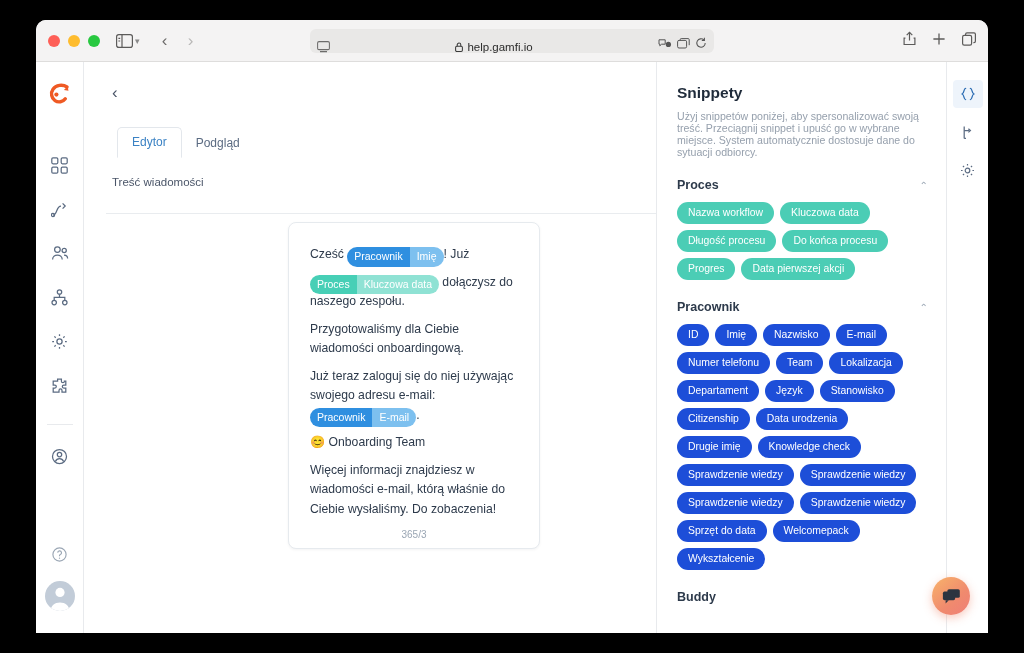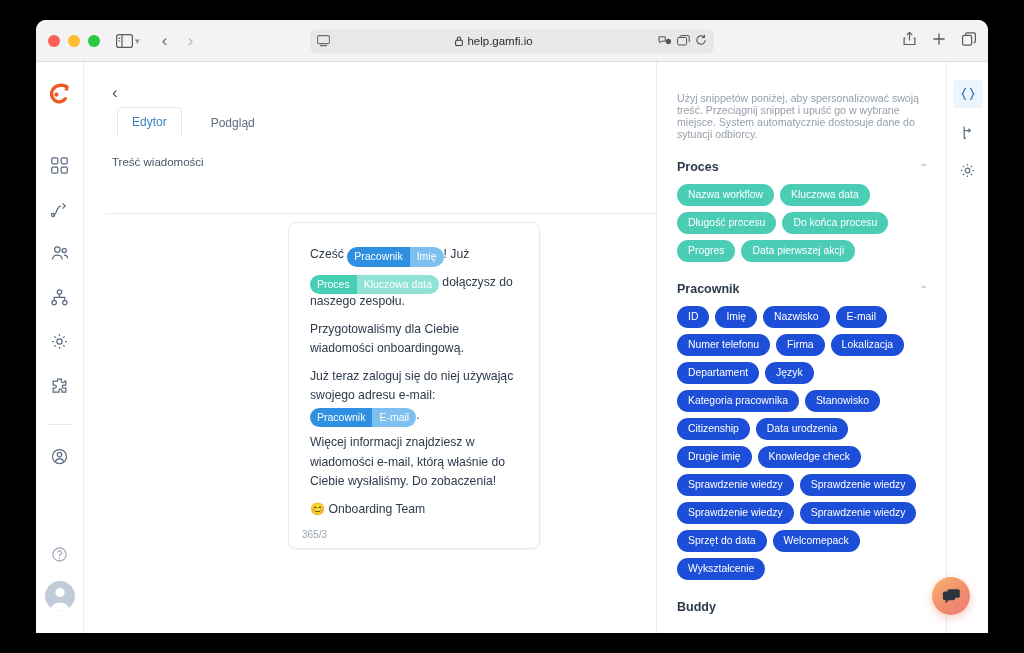--- a/index.html
+++ b/index.html
@@ -43,21 +43,21 @@
   .chev { font-size: 9px; color: #8a8a8a; margin-right: 12px; }
   .nav-arrow { font-size: 17px; color: #6d6c6b; width: 26px; text-align: center; }
   .nav-arrow.dim { color: #b9b8b7; }
 
   .urlbar {
     position: absolute;
     left: 50%; transform: translateX(-50%);
     width: 404px; height: 24px;
     background: #e9e8e7;
     border-radius: 6px;
-    display: flex; align-items: center;
+    display: flex; align-items: flex-end;
     padding: 0 7px;
   }
   .url-center {
     flex: 1; display: flex; align-items: center; justify-content: center; gap: 4px;
   }
   .url-text { font-size: 11.5px; color: #2b2b2b; }
   .url-right { display: flex; align-items: center; gap: 5px; }
 
   .tb-right {
     margin-left: auto; display: flex; align-items: center; gap: 16px;
@@ -96,22 +96,22 @@
   }
 
   
   .content { flex: 1; position: relative; min-width: 0; }
 
   .page-head { padding: 22px 0 0 28px; display: flex; align-items: center; gap: 12px; }
   .back-chevron { font-size: 17px; color: #4a5568; line-height: 1; }
   .page-title { font-size: 21px; color: #1f2b3a; font-weight: 400; letter-spacing: .1px; }
 
   .tabs {
-    margin: 6px 0 0 22px;
-    display: flex; align-items: flex-end; gap: 15px;
+    margin: 26px 0 0 22px;
+    display: flex; align-items: flex-end; gap: 0;
     position: relative;
     padding-left: 11px;
   }
   .tab {
     font-size: 12px; padding: 7px 14px 8px;
     color: #5b6b82;
   }
   .tab.active {
     color: #3b82c4;
     background: #fff;
@@ -135,21 +135,21 @@
     left: 204px; top: 160px;
     width: 252px;
     background: #fff;
     border: 1px solid #e6eaee;
     border-radius: 8px;
     box-shadow: 0 1px 3px rgba(16,24,40,.05);
     padding: 14px 13px 8px;
   }
   .msg { font-size: 12.2px; line-height: 19.5px; color: #2d3a4b; }
   .msg p { margin: 8px; }
-  .counter { text-align: left; font-size: 10px; color: #9aa6b4; margin-top: 10px; }
+  .counter { text-align: center; font-size: 10px; color: #9aa6b4; margin-top: 10px; }
 
   
   .tok {
     display: inline-flex; align-items: stretch;
     border-radius: 11px; overflow: hidden;
     font-size: 10.5px; line-height: 1;
     vertical-align: baseline;
     position: relative; top: 2px;
   }
   .tok span { padding: 4px 7px 5px; color: #fff; white-space: nowrap; }
@@ -402,28 +402,29 @@
                 <span class="v">Kluczowa data</span>
               </span><span> dołączysz do naszego zespołu.</span>
           </p>
           <p>Przygotowaliśmy dla Ciebie wiadomości onboardingową.</p>
           <p>
             <span>Już teraz zaloguj się do niej używając swojego adresu e-mail: </span><span class="tok tok-blue">
                 <span class="k">Pracownik</span>
                 <span class="v">E-mail</span>
               </span><span>.</span>
           </p>
+          <p>😊 Onboarding Team</p>
           <p>Więcej informacji znajdziesz w wiadomości e-mail, którą właśnie do Ciebie wysłaliśmy. Do zobaczenia!</p>
-          <p>😊 Onboarding Team</p>
         </div>
         <div class="counter">365/3</div>
       </div>
     </div>
 
     <div class="panel">
+      <div class="panel-title">Snippety</div>
       <div class="panel-desc">Użyj snippetów poniżej, aby spersonalizować swoją treść. Przeciągnij snippet i upuść go w wybrane miejsce. System automatycznie dostosuje dane do sytuacji odbiorcy.</div>
       <div id="sections">
           <div class="sect-head">
             <div class="sect-title">Proces</div>
             <div class="caret">⌃</div>
           </div>
           <div class="chips">
             <div class="chip c-teal">Nazwa workflow</div>
             <div class="chip c-teal">Kluczowa data</div>
             <div class="chip c-teal">Długość procesu</div>
@@ -434,25 +435,24 @@
           <div class="sect-head">
             <div class="sect-title">Pracownik</div>
             <div class="caret">⌃</div>
           </div>
           <div class="chips">
             <div class="chip c-blue">ID</div>
             <div class="chip c-blue">Imię</div>
             <div class="chip c-blue">Nazwisko</div>
             <div class="chip c-blue">E-mail</div>
             <div class="chip c-blue">Numer telefonu</div>
-            <div class="chip c-blue">Firma</div>
+            <div class="chip c-blue">Team</div>
             <div class="chip c-blue">Lokalizacja</div>
             <div class="chip c-blue">Departament</div>
             <div class="chip c-blue">Język</div>
-            <div class="chip c-blue">Kategoria pracownika</div>
             <div class="chip c-blue">Stanowisko</div>
             <div class="chip c-blue">Citizenship</div>
             <div class="chip c-blue">Data urodzenia</div>
             <div class="chip c-blue">Drugie imię</div>
             <div class="chip c-blue">Knowledge check</div>
             <div class="chip c-blue">Sprawdzenie wiedzy</div>
             <div class="chip c-blue">Sprawdzenie wiedzy</div>
             <div class="chip c-blue">Sprawdzenie wiedzy</div>
             <div class="chip c-blue">Sprawdzenie wiedzy</div>
             <div class="chip c-blue">Sprzęt do data</div>

